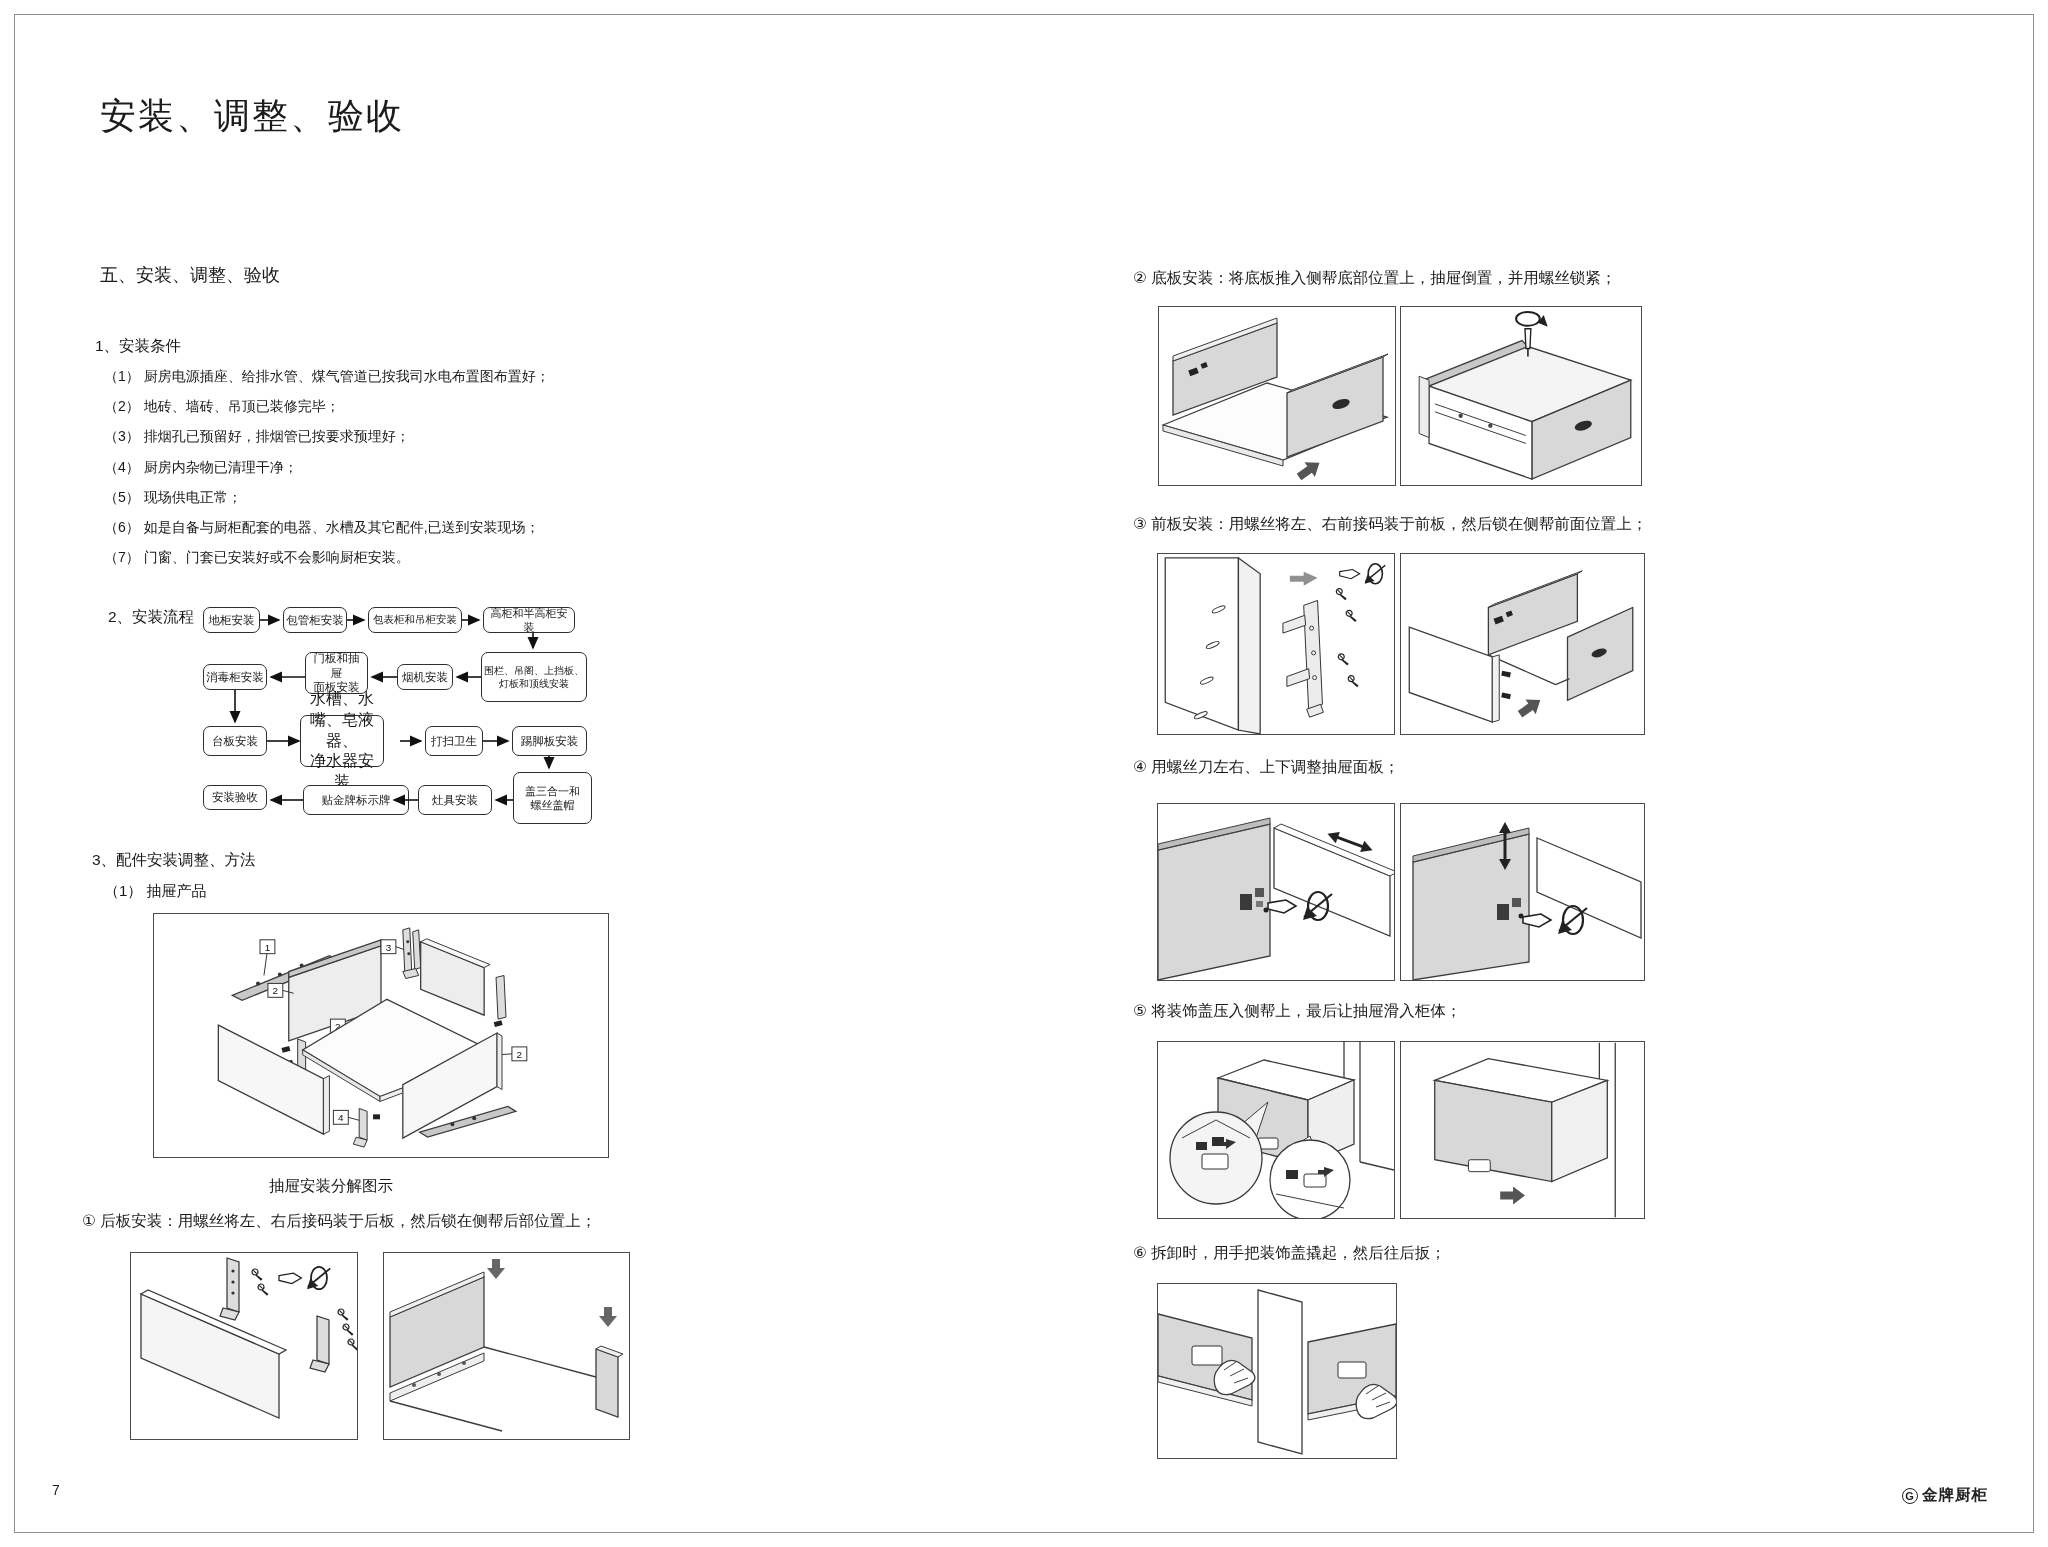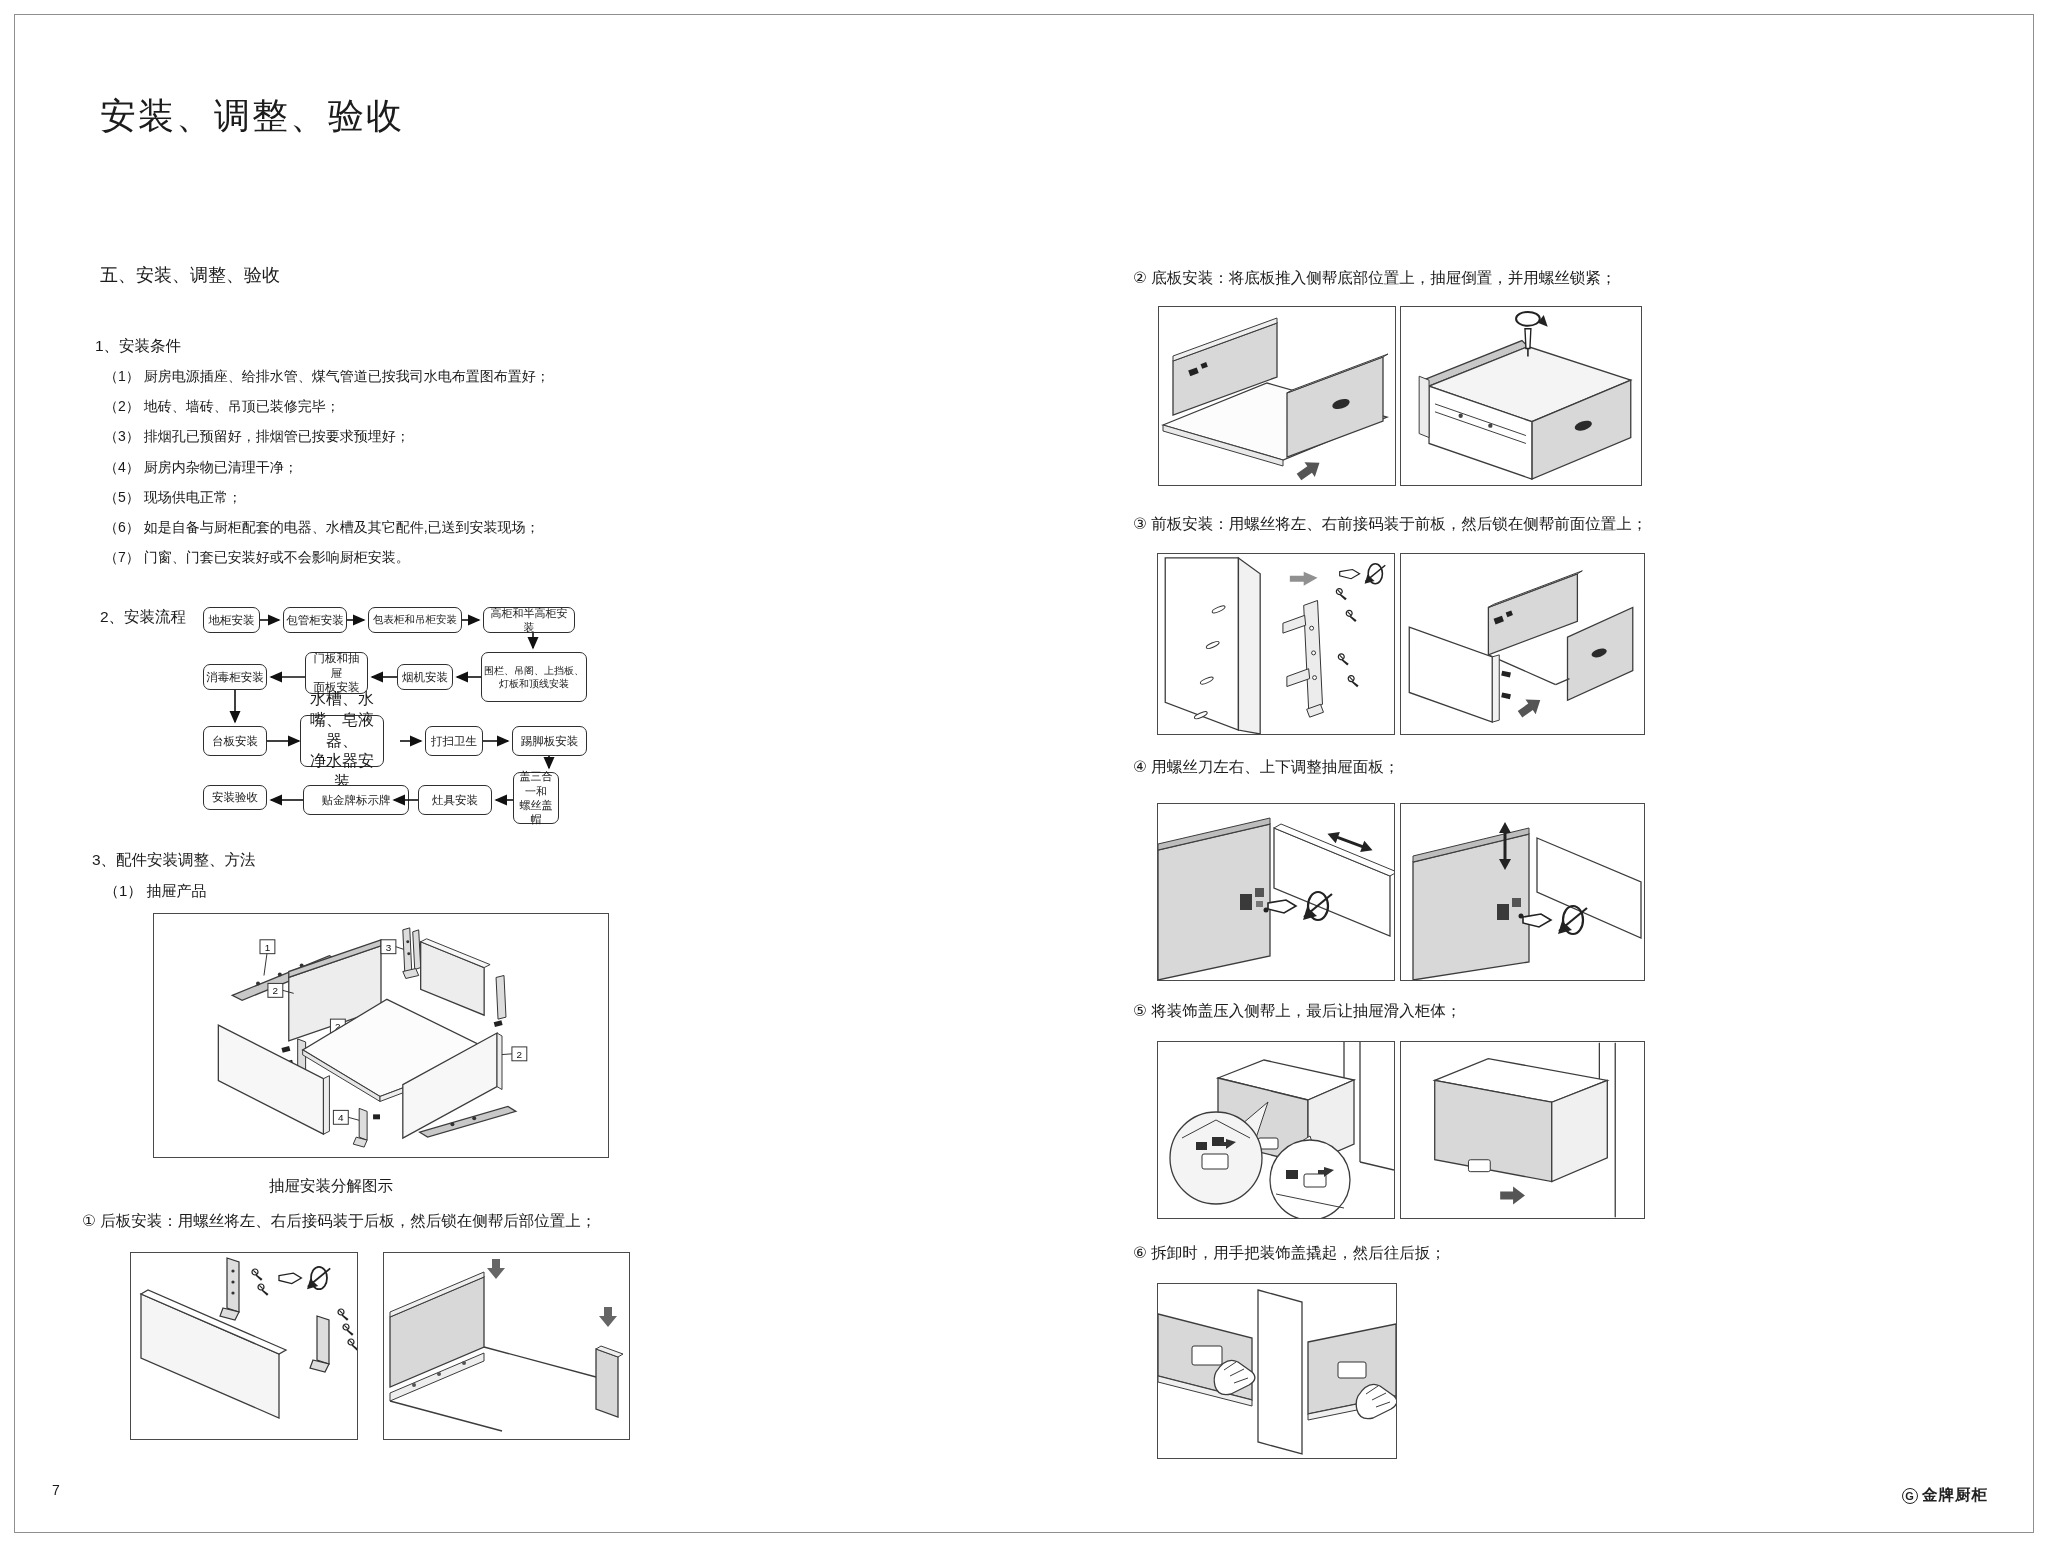--- a/index.html
+++ b/index.html
@@ -66,41 +66,41 @@
   <div class="abs cond-list">
     <div class="cond-item">（1） 厨房电源插座、给排水管、煤气管道已按我司水电布置图布置好；</div>
     <div class="cond-item">（2） 地砖、墙砖、吊顶已装修完毕；</div>
     <div class="cond-item">（3） 排烟孔已预留好，排烟管已按要求预埋好；</div>
     <div class="cond-item">（4） 厨房内杂物已清理干净；</div>
     <div class="cond-item">（5） 现场供电正常；</div>
     <div class="cond-item">（6） 如是自备与厨柜配套的电器、水槽及其它配件,已送到安装现场；</div>
     <div class="cond-item">（7） 门窗、门套已安装好或不会影响厨柜安装。</div>
   </div>
 
-  <div class="abs h-num" style="left:100px;top:607px;">2、安装流程</div>
+  <div class="abs h-num" style="left:108px;top:607px;">2、安装流程</div>
 
   <div class="flow-box" style="left:203px;top:607px;width:57px;height:26px;">地柜安装</div>
   <div class="flow-box" style="left:283px;top:607px;width:64px;height:26px;">包管柜安装</div>
   <div class="flow-box" style="left:368px;top:607px;width:94px;height:26px;font-size:10.5px;">包表柜和吊柜安装</div>
   <div class="flow-box" style="left:483px;top:607px;width:92px;height:26px;font-size:11px;">高柜和半高柜安装</div>
 
   <div class="flow-box" style="left:481px;top:652px;width:106px;height:50px;font-size:10px;">围栏、吊阁、上挡板、
 灯板和顶线安装</div>
   <div class="flow-box" style="left:397px;top:664px;width:56px;height:26px;">烟机安装</div>
   <div class="flow-box" style="left:305px;top:652px;width:63px;height:42px;">门板和抽屉
 面板安装</div>
   <div class="flow-box" style="left:203px;top:664px;width:64px;height:26px;">消毒柜安装</div>
 
   <div class="flow-box" style="left:203px;top:726px;width:64px;height:30px;">台板安装</div>
   <div class="flow-box" style="left:300px;top:715px;width:84px;height:52px;font-size:16px;">水槽、水嘴、皂液器、
 净水器安装</div>
   <div class="flow-box" style="left:425px;top:726px;width:58px;height:30px;">打扫卫生</div>
   <div class="flow-box" style="left:512px;top:726px;width:75px;height:30px;">踢脚板安装</div>
 
-  <div class="flow-box" style="left:513px;top:772px;width:46px;height:52px;font-size:11px;">盖三合一和
+  <div class="flow-box" style="left:513px;top:772px;width:79px;height:52px;font-size:11px;">盖三合一和
 螺丝盖帽</div>
   <div class="flow-box" style="left:418px;top:785px;width:74px;height:30px;">灶具安装</div>
   <div class="flow-box" style="left:303px;top:785px;width:106px;height:30px;">贴金牌标示牌</div>
   <div class="flow-box" style="left:203px;top:785px;width:64px;height:25px;">安装验收</div>
 
   <svg class="abs" style="left:180px;top:600px;" width="420" height="240" viewBox="0 0 420 240">
     <defs>
         <marker id="ah" markerWidth="9" markerHeight="8" refX="7" refY="3.5" orient="auto">
           <path d="M0,0 L8,3.5 L0,7 Z" fill="#111"></path>
         </marker>

